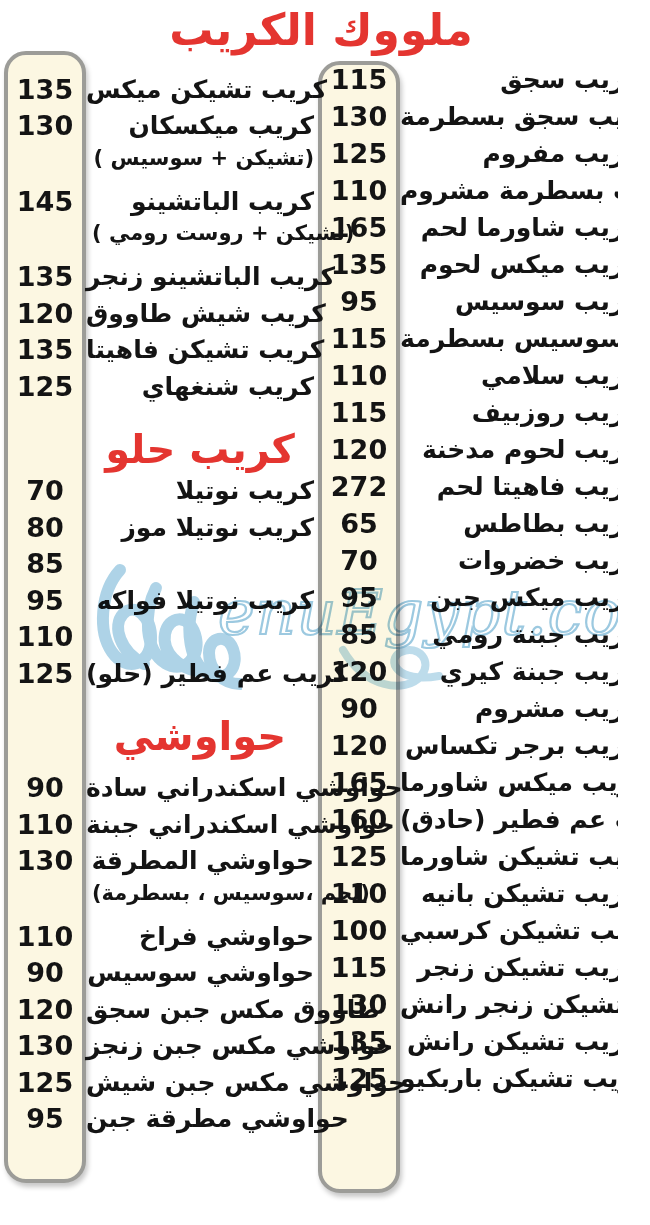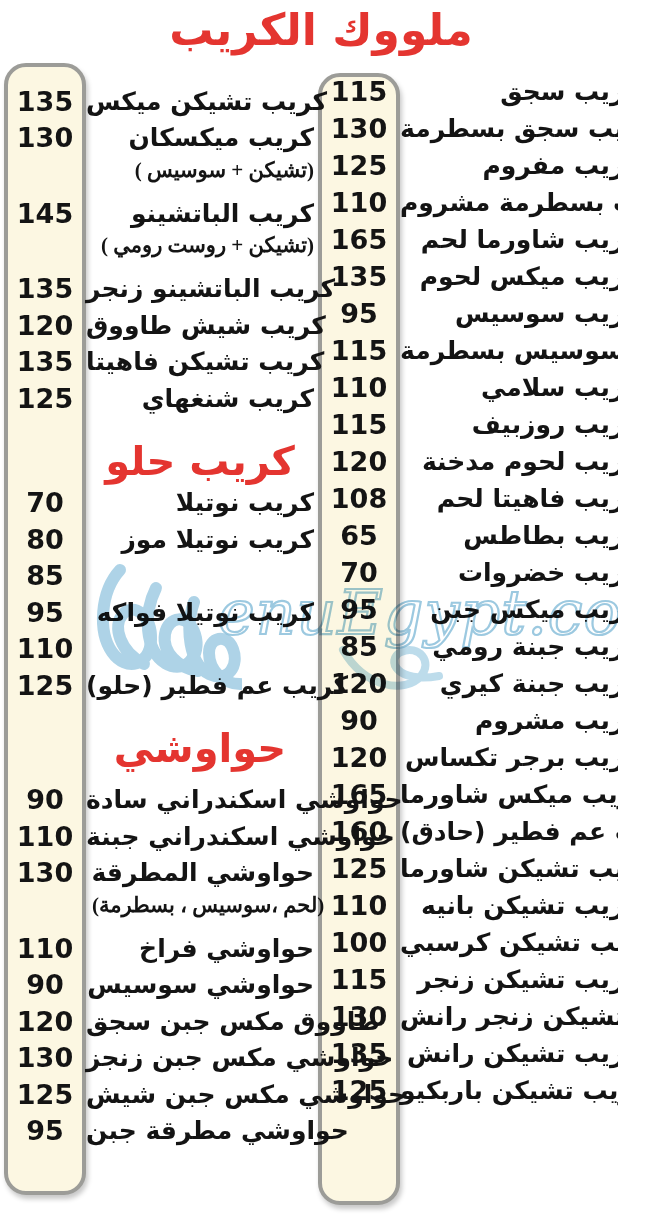--- a/index.html
+++ b/index.html
@@ -13,37 +13,37 @@
   .page{
     position:relative;width:618px;height:1225px;background:#ffffff;overflow:hidden;
     font-family:"DejaVu Sans",sans-serif;
   }
   .title{
     position:absolute;top:0;left:0;width:100%;margin:0;
     text-align:center;transform:translateX(12px);
     color:var(--accent-red);font-size:44px;font-weight:700;line-height:60px;
     direction:rtl;
   }
-  .col{position:absolute;top:73px;}
+  .col{position:absolute;top:61px;}
   .col-right{left:318px;width:322px;}
   .col-left{left:4px;width:310px;padding-top:10px;box-sizing:border-box;}
   .price-box{
     position:absolute;left:0;top:0;width:82px;height:1132px;
     background:var(--price-box-fill);
     border:4px solid var(--price-box-border);
     border-radius:22px;
     box-shadow:2px 4px 5px rgba(0,0,0,.22);
     box-sizing:border-box;
   }
   .col-left .price-box{top:-10px;}
   .rows{position:relative;}
   .row{display:flex;align-items:center;}
   .row.item{height:36.5px;}
   .col-right .row.item{height:37px;}
-  .row.note{height:29px;margin-bottom:10px;font-family:Liberation Serif, serif;}
+  .row.note{height:29px;margin-bottom:10px;}
   .row.header{height:48px;margin-top:20px;}
   .row.header ~ .row.header{margin-top:16px;margin-bottom:14px;align-items:flex-end;}
   .price{
     width:82px;flex:none;text-align:center;
     font-weight:700;font-size:27px;color:var(--text-black);
   }
   .name{
     flex:1;direction:rtl;text-align:right;white-space:nowrap;
     font-weight:700;font-size:25px;color:var(--text-black);
     padding-left:0;line-height:1.1;
@@ -117,21 +117,21 @@
         </div>
         <div class="row item">
           <div class="price">115</div>
           <div class="name">كريب روزبيف</div>
         </div>
         <div class="row item">
           <div class="price">120</div>
           <div class="name">كريب لحوم مدخنة</div>
         </div>
         <div class="row item">
-          <div class="price">108</div>
+          <div class="price">272</div>
           <div class="name">كريب فاهيتا لحم</div>
         </div>
         <div class="row item">
           <div class="price">65</div>
           <div class="name">كريب بطاطس</div>
         </div>
         <div class="row item">
           <div class="price">70</div>
           <div class="name">كريب خضروات</div>
         </div>

